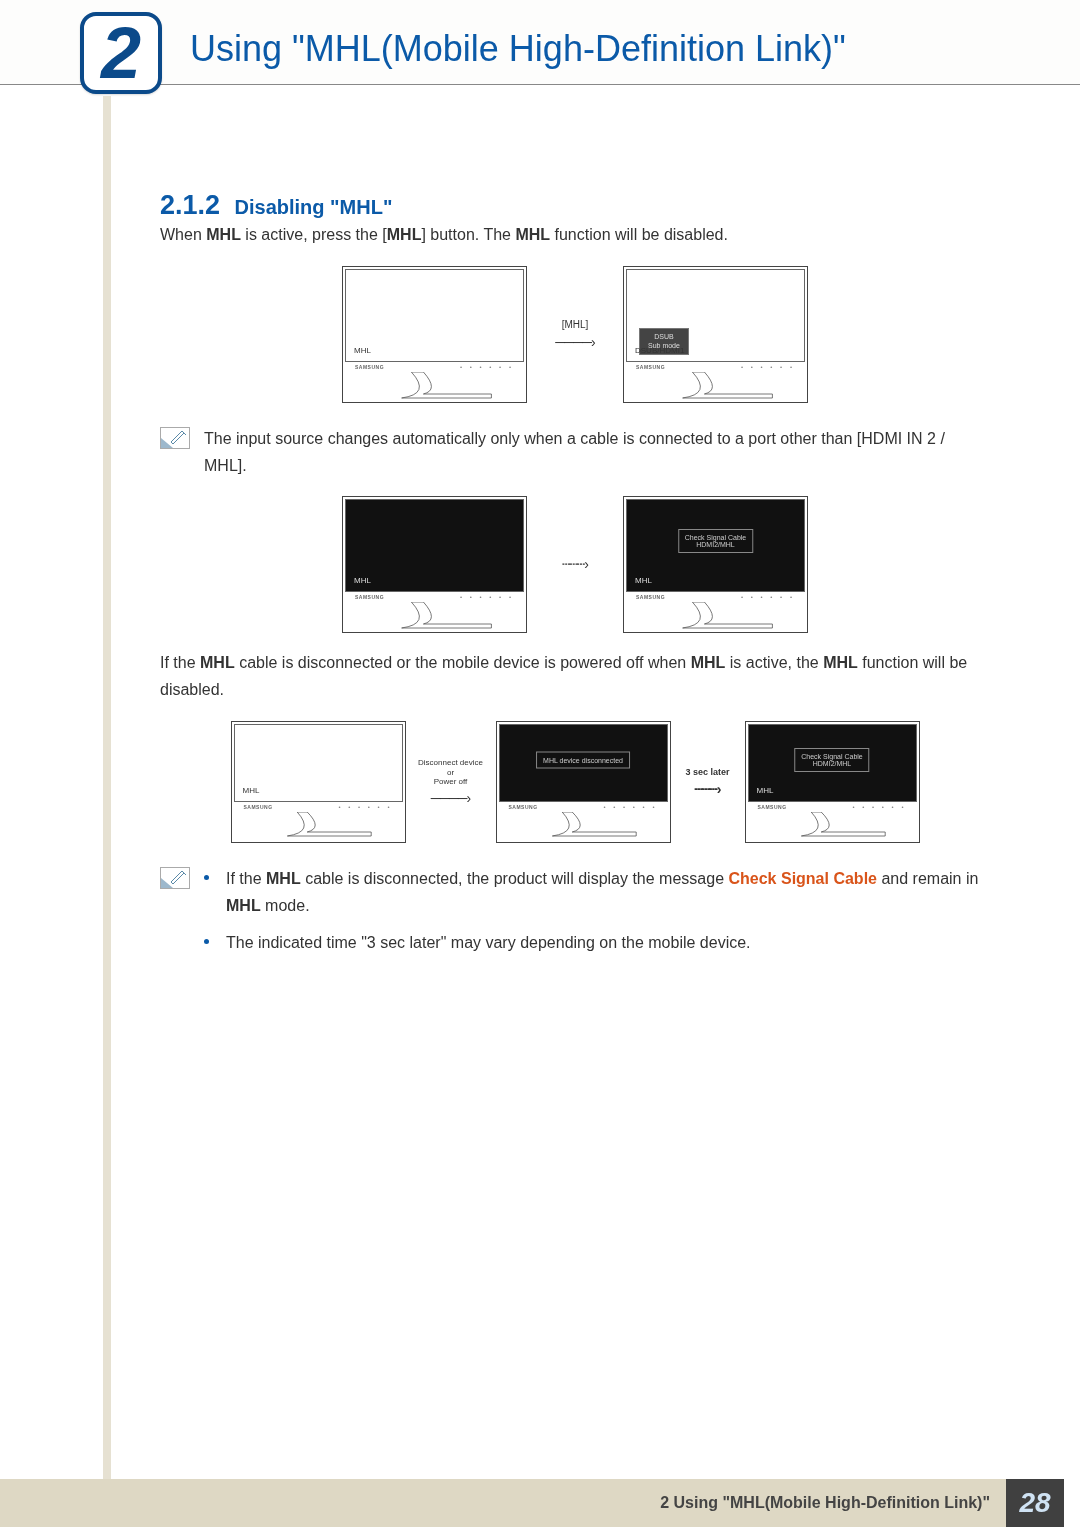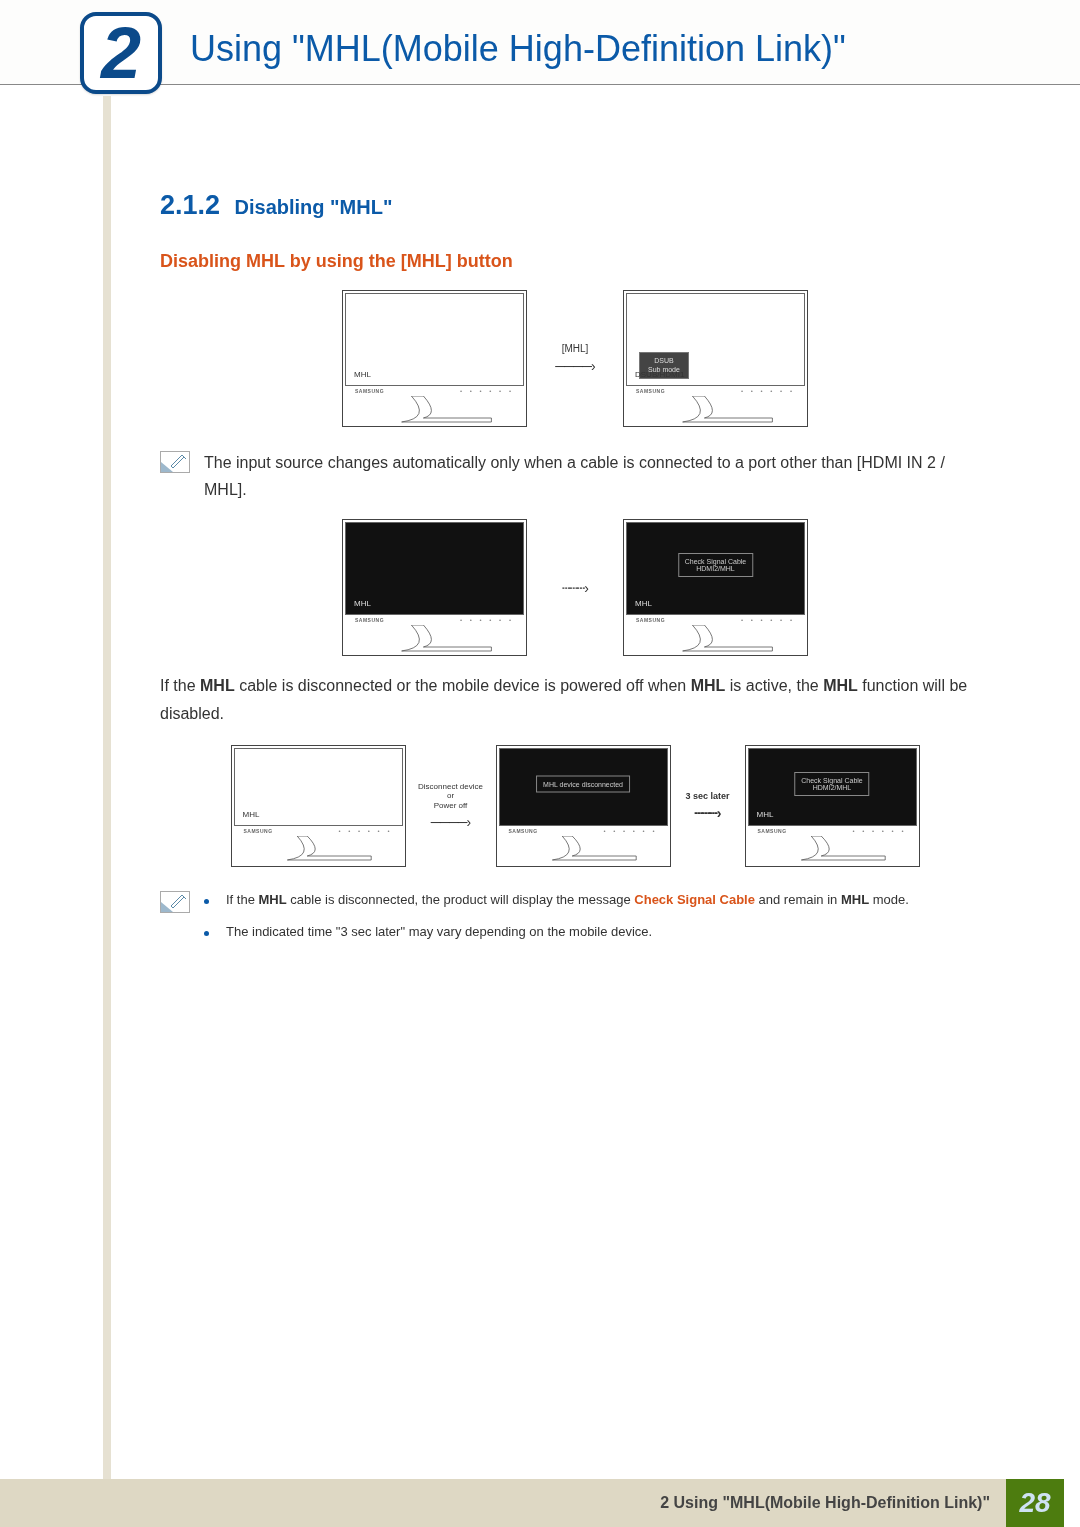--- a/index.html
+++ b/index.html
@@ -31,21 +31,21 @@
     .note-row { display: flex; align-items: flex-start; gap: 14px; margin: 22px 0 16px 0; }
     .note-icon {
       width: 30px; height: 22px; border: 1px solid #aaa; background: #fff; position: relative; flex-shrink: 0; margin-top: 2px;
     }
     .note-icon::before { content: ""; position: absolute; left: 0; bottom: 0; width: 0; height: 0; border-left: 12px solid #9db8cc; border-top: 10px solid transparent; }
     .note-icon svg { position: absolute; right: 2px; bottom: 1px; }
     .note-text { font-size: 16px; color: #333; line-height: 1.7; flex: 1; }
     .note-text b { font-weight: bold; }
 
     .bullets { list-style: none; }
-    .bullets li { position: relative; padding-left: 22px; margin-bottom: 10px; line-height: 1.7; font-size: 13px; }
+    .bullets li { position: relative; padding-left: 22px; margin-bottom: 10px; line-height: 1.7; font-size: 16px; }
     .bullets li::before {
       content: ""; position: absolute; left: 0; top: 10px; width: 5px; height: 5px; border-radius: 50%; background: #0b5aa8;
     }
 
     .diagram-wrap { display: flex; justify-content: center; margin: 10px 0 16px 0; }
     .diagram { display: flex; align-items: center; gap: 12px; }
     .diagram .col { display: flex; flex-direction: column; align-items: center; }
 
     .monitor {
       width: 185px; border: 1px solid #444; background: #fff; padding: 2px; position: relative;
@@ -75,21 +75,21 @@
     .arrow-col { width: 72px; text-align: center; font-size: 10px; color: #333; }
     .arrow-col .caption { display: block; margin-bottom: 3px; line-height: 1.2; white-space: pre-line;}
     .arrow-line { font-size: 14px; letter-spacing: -1px; }
 
     .footer {
       position: absolute; left: 0; right: 0; bottom: 0; height: 48px;
       background: #ded8c4; display: flex; align-items: center; justify-content: flex-end; padding-right: 0;
     }
     .footer-title { font-size: 16px; color: #444; font-weight: bold; margin-right: 16px; }
     .footer-page {
-      width: 58px; height: 48px; background: #4d7c0f; color: #cfe2f3; font-size: 28px; font-style: italic;
+      width: 58px; height: 48px; background: #404040; color: #cfe2f3; font-size: 28px; font-style: italic;
       display: flex; align-items: center; justify-content: center; font-weight: bold;
     }
     .footer-edge { width: 16px; height: 48px; background: #fff; }
 
     .hl-orange { color: #d9541a; font-weight: bold; }
   </style>
 </head>
 <body>
 
 <div class="header">
@@ -99,22 +99,24 @@
 
 <div class="left-rail"></div>
 
 <div class="content">
 
   <div>
     <span class="sec-num">2.1.2</span>
     <span class="sec-title">Disabling "MHL"</span>
   </div>
 
-  <div class="sub-heading">Disabling MHL by using the [MHL] button</div>
-
+
+  <p class="body-text">
+    <span>When </span><b>MHL</b><span> is active, press the [</span><b>MHL</b><span>] button. The </span><b>MHL</b><span> function will be disabled.</span>
+  </p>
 
   <div class="diagram-wrap">
     <div class="diagram">
       <div class="col">
         <div class="monitor">
           <div class="screen">
               <span class="screen-label dark">MHL</span>
             </div>
           <div class="bezel">
               <span class="brand">SAMSUNG</span>

